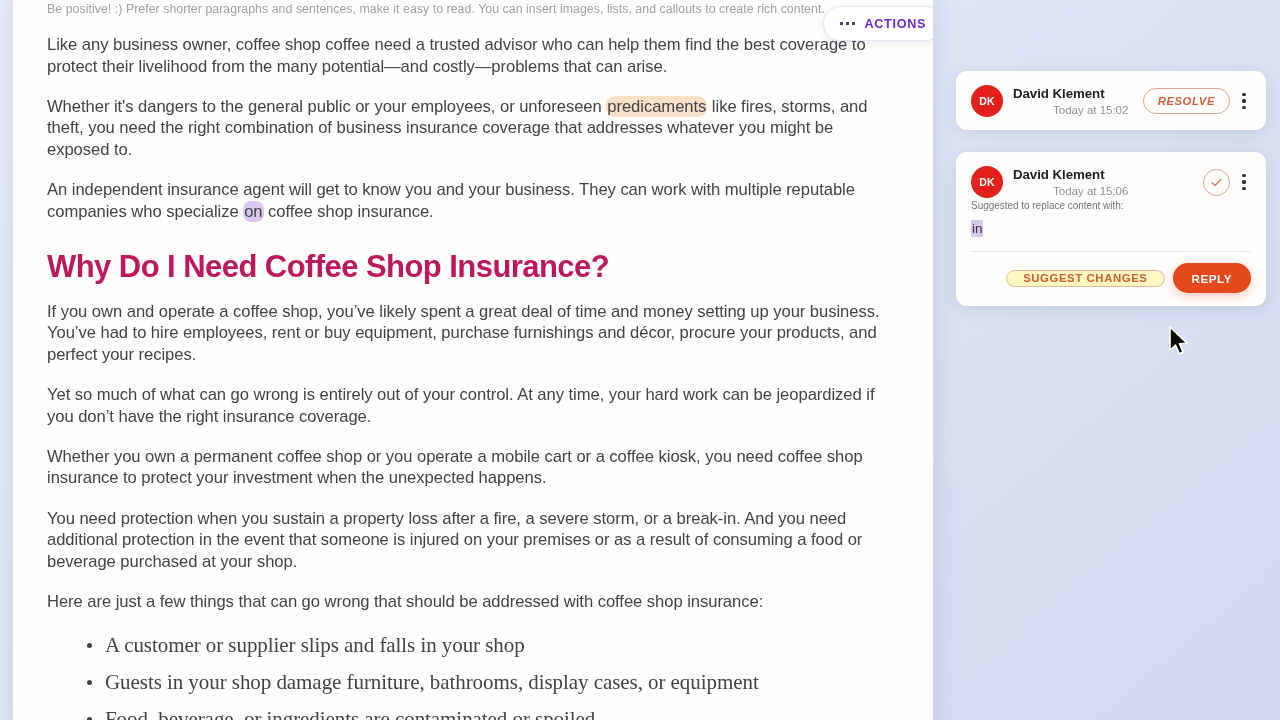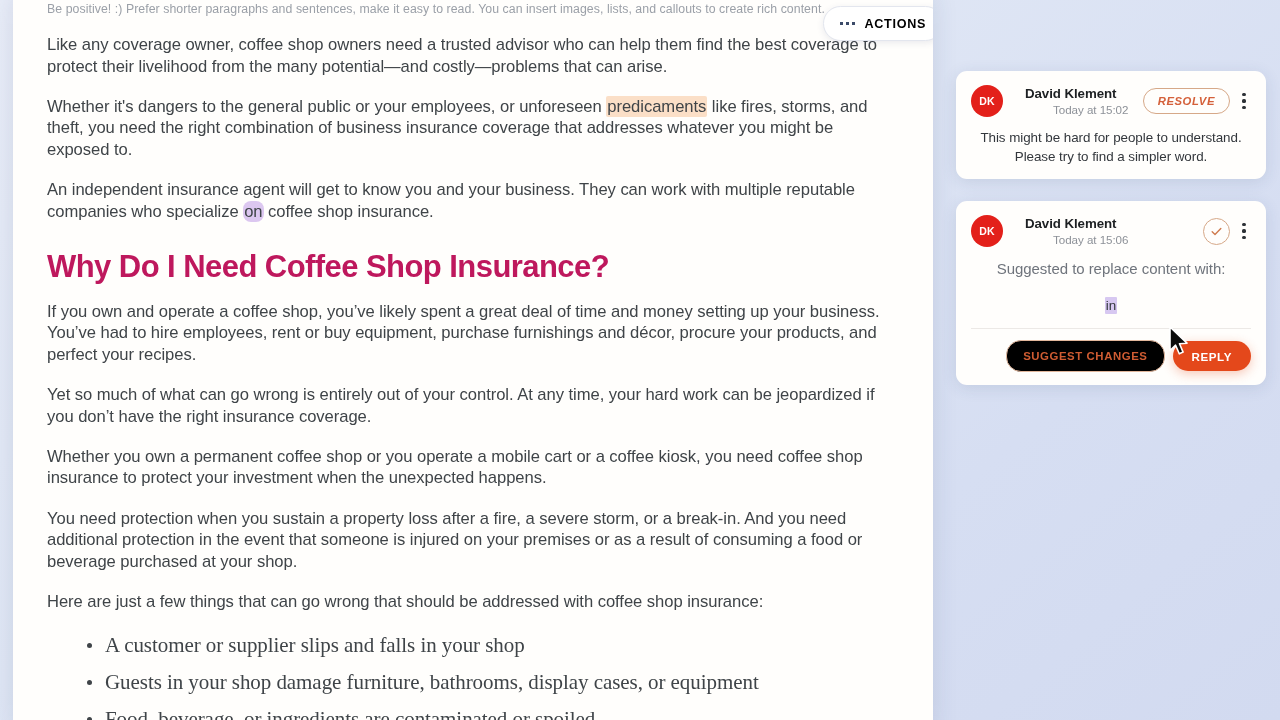--- a/index.html
+++ b/index.html
@@ -64,21 +64,21 @@
     font-size: 31px;
     line-height: 30px;
     font-weight: bold;
     color: #be185d;
     margin: 30px 0 0 0;
     letter-spacing: -0.018em;
   }
 
   .hl-orange {
     background: #fbdfc7;
-    border-radius: 2px;
+    border-radius: 9px;
     padding: 1px 1px;
   }
   .hl-purple {
     background: #dcc7f0;
     border-radius: 8px;
     padding: 1px 1px;
   }
 
   .doc-ul {
     margin: 22px 0 0 0;
@@ -132,40 +132,39 @@
   }
   #actions-button .dots i {
     display: block;
     width: 3.5px;
     height: 3.5px;
     background: #3b4a68;
   }
   #actions-button .label {
     font-size: 12.6px;
     font-weight: bold;
-    color: #000000;
+    color: #6d28d9;
     letter-spacing: 0.055em;
   }
 
   
   #comments-rail {
     position: absolute;
     left: 956px;
     top: 0;
     width: 310px;
   }
 
   .comment-card {
     position: relative;
     background: #fffefc;
     border-radius: 11px;
     box-shadow: 0 3px 16px rgba(44, 62, 110, 0.12);
     padding: 14px 15px 13px 15px;
     box-sizing: border-box;
-    text-align: center;
   }
   #comment-card-1 { margin-top: 71px; }
   #comment-card-2 { margin-top: 22px; padding-bottom: 0; }
 
   .card-head {
     display: flex;
     align-items: center;
     gap: 10px;
     position: relative;
   }
@@ -257,30 +256,29 @@
 
   .card-body {
     font-size: 13.4px;
     line-height: 18.5px;
     color: #33373c;
     margin-top: 12px;
     letter-spacing: -0.004em;
   }
 
   .suggest-label {
-    font-size: 15px;
+    font-size: 10px;
     color: #6f747c;
-    margin-top: 14px;
     line-height: 16px;
     letter-spacing: -0.003em;
   }
   .suggest-value {
     font-size: 13.4px;
     color: #33373c;
-    margin-top: 20px;
+    margin-top: 6px;
     line-height: 18px;
   }
   .suggest-value .chip {
     background: #d7c8f1;
     padding: 1px 1px;
     border-radius: 1px;
   }
 
   .card-divider {
     margin-top: 13px;
@@ -290,25 +288,25 @@
 
   .card-footer {
     display: flex;
     align-items: center;
     justify-content: flex-end;
     gap: 0px;
     padding: 11px 0 13px 0;
   }
 
   #suggest-changes-button {
-    height: 32px;
+    height: 17px;
     padding: 0 16px;
     border-radius: 15px;
     border: 1.3px solid #e2b79c;
-    background: #000000;
+    background: #fef9c3;
     color: #cf5c32;
     font-size: 11.4px;
     font-weight: bold;
     letter-spacing: 0.05em;
     display: flex;
     align-items: center;
     cursor: pointer;
     box-sizing: border-box;
     margin-right: 8px;
   }
@@ -344,21 +342,21 @@
 <body>
 
 <div id="app-root">
 
   <div id="editor-panel">
     <div id="doc-scroll">
 
       <div class="tip-line"><span>Be positive! :) Prefer shorter paragraphs and sentences, make it easy to read. You can insert images, lists, and callouts to create rich content.</span></div>
 
       <p class="doc-p first">
-        <span>Like any coverage owner, coffee shop owners need a trusted advisor who can help them find the best coverage to protect their livelihood from the many potential—and costly—problems that can arise.</span>
+        <span>Like any business owner, coffee shop coffee need a trusted advisor who can help them find the best coverage to protect their livelihood from the many potential—and costly—problems that can arise.</span>
       </p>
 
       <p class="doc-p">
         <span>Whether it's dangers to the general public or your employees, or unforeseen </span><span class="hl-orange">predicaments</span><span> like fires, storms, and theft, you need the right combination of business insurance coverage that addresses whatever you might be exposed to.</span>
       </p>
 
       <p class="doc-p">
         <span>An independent insurance agent will get to know you and your business. They can work with multiple reputable companies who specialize </span><span class="hl-purple">on</span><span> coffee shop insurance.</span>
       </p>
 
@@ -401,21 +399,20 @@
           <div id="resolve-button">
             <span>RESOLVE</span>
           </div>
           <div class="kebab">
               <i></i>
               <i></i>
               <i></i>
             </div>
         </div>
       </div>
-      <div class="card-body">This might be hard for people to understand. Please try to find a simpler word.</div>
     </div>
 
     <div class="comment-card" id="comment-card-2">
       <div class="card-head">
         <div class="avatar">DK</div>
         <div class="who">
           <span class="who-name">David Klement</span>
           <span class="who-time">Today at 15:06</span>
         </div>
         <div class="head-actions">

